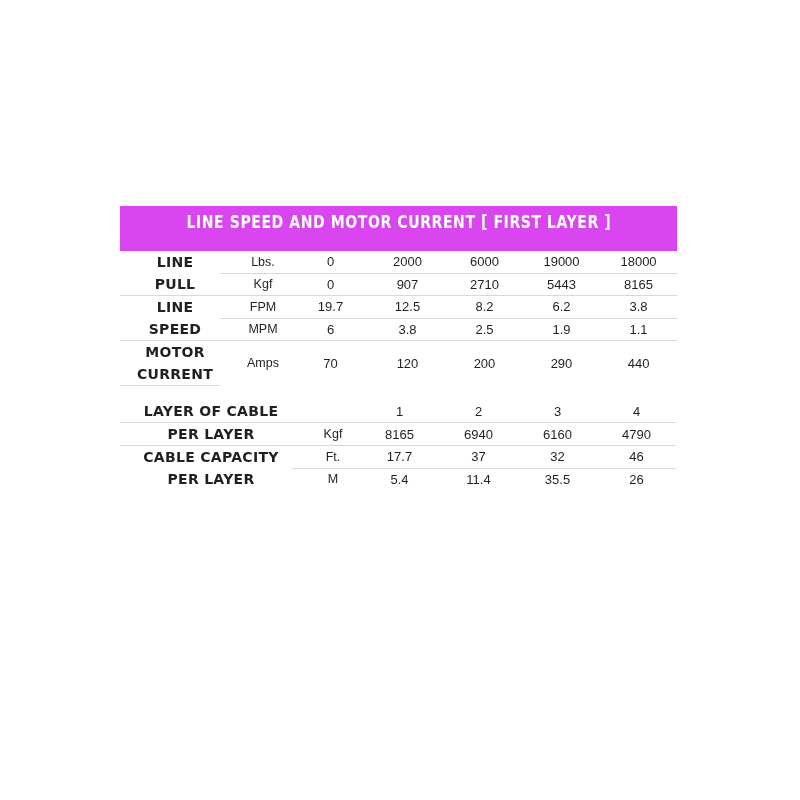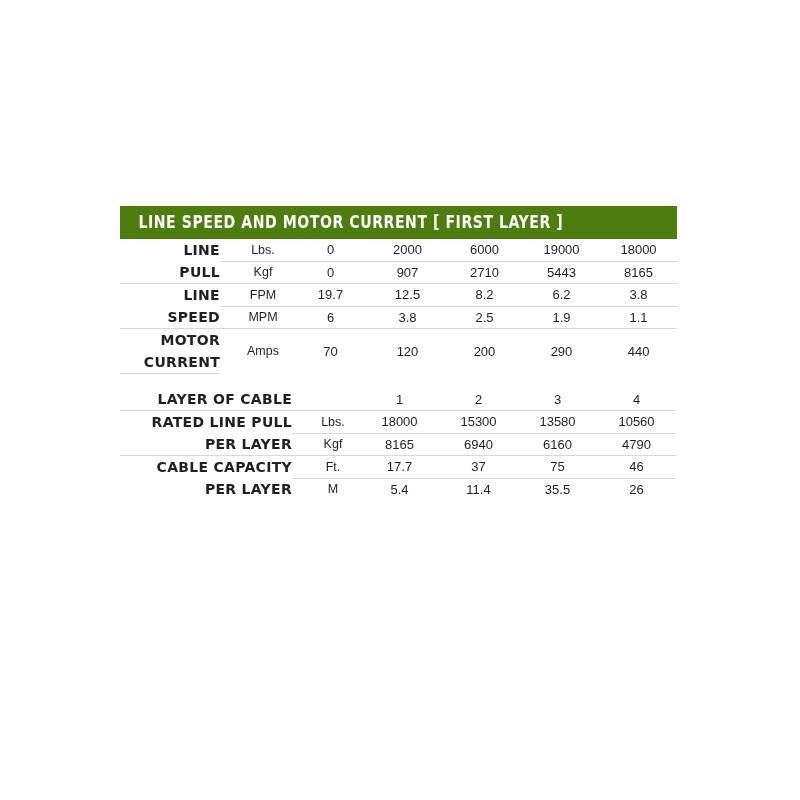--- a/index.html
+++ b/index.html
@@ -22,44 +22,44 @@
     left: 120px;
     top: 206px;
     width: 556px;
   }
   table.spec {
     border-collapse: collapse;
     width: 100%;
     table-layout: fixed;
   }
   .hdr-row td {
-    background: #4d7c0f;
+    background: #d946ef;
     color: #ffffff;
-    text-align: left;
+    text-align: center;
     font-weight: bold;
     font-size: 17px;
     letter-spacing: 0.6px;
-    padding: 6px 0 7px 0;
+    padding: 6px 0 19px 0;
     font-family: "DejaVu Sans", sans-serif;
     font-stretch: condensed;
   }
   .hdr-title {
     display: inline-block;
     transform: scaleX(0.92);
   }
   td {
     border-bottom: 1px solid #d9d9d9;
     font-size: 13px;
     color: #231f20;
     padding: 3px 0;
     text-align: center;
     vertical-align: middle;
   }
   td.rowlabel {
-    text-align: right;
+    text-align: center;
     padding-left: 10px;
     font-weight: bold;
     font-size: 14px;
     letter-spacing: 0.3px;
     color: #231f20;
     font-family: "DejaVu Sans", sans-serif;
   }
   td.unit {
     text-align: center;
     padding-left: 14px;
@@ -175,44 +175,36 @@
 
         <tr>
           <td class="rowlabel">LAYER OF CABLE</td>
           <td class="unit"></td>
           <td class="val">1</td>
           <td class="val">2</td>
           <td class="val">3</td>
           <td class="val">4</td>
         </tr>
 
-        <tr>
-          <td class="rowlabel noline">RATED LINE PULL</td>
-          <td class="unit">Lbs.</td>
-          <td class="val">18000</td>
-          <td class="val">15300</td>
-          <td class="val">13580</td>
-          <td class="val">10560</td>
-        </tr>
 
         <tr>
           <td class="rowlabel">PER LAYER</td>
           <td class="unit">Kgf</td>
           <td class="val">8165</td>
           <td class="val">6940</td>
           <td class="val">6160</td>
           <td class="val">4790</td>
         </tr>
 
         <tr>
           <td class="rowlabel noline">CABLE CAPACITY</td>
           <td class="unit">Ft.</td>
           <td class="val">17.7</td>
           <td class="val">37</td>
-          <td class="val">75</td>
+          <td class="val">32</td>
           <td class="val">46</td>
         </tr>
 
         <tr>
           <td class="rowlabel noline">PER LAYER</td>
           <td class="unit noline">M</td>
           <td class="val noline">5.4</td>
           <td class="val noline">11.4</td>
           <td class="val noline">35.5</td>
           <td class="val noline">26</td>

